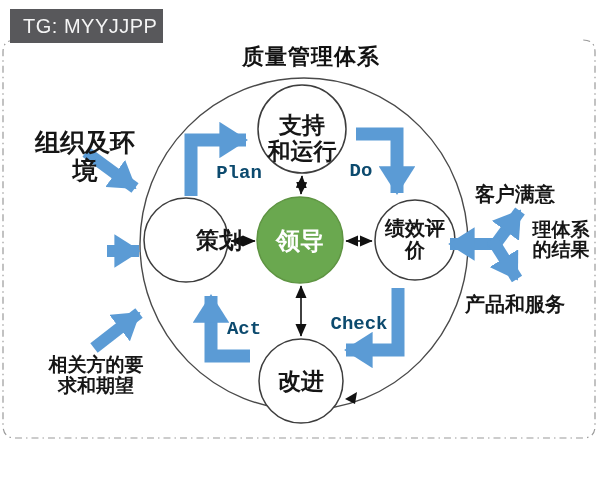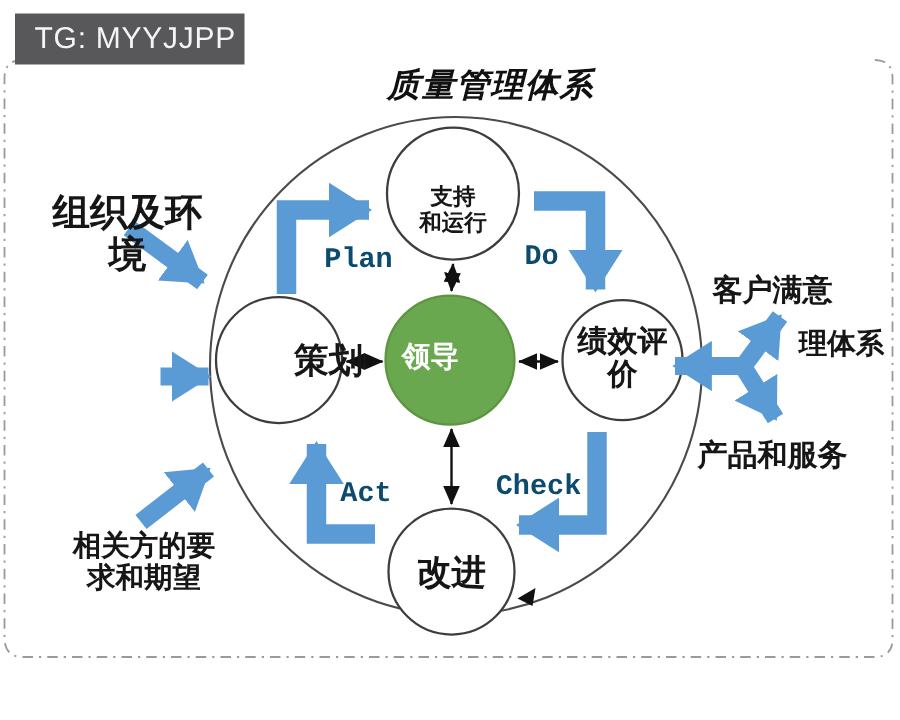--- a/index.html
+++ b/index.html
@@ -7,22 +7,22 @@
          font-family:"Liberation Sans",sans-serif;}
   svg{position:absolute;left:0;top:0;}
   .lbl{position:absolute;font-weight:700;color:#161616;text-align:center;line-height:1.12;}
   .lbl .ln{display:block;}
   .mono{font-family:"Liberation Mono","DejaVu Sans Mono",monospace;font-weight:600;color:#0c4a6e;}
   .banner{position:absolute;background:#58585b;color:#f5f5f5;font-weight:400;}
   .banner.tg{left:10px;top:9px;width:153px;height:34px;line-height:34px;
              padding-left:13px;font-size:20px;letter-spacing:.5px;box-sizing:border-box;}
   .banner.site{left:448px;top:442px;width:152px;height:31px;line-height:31px;
                text-align:center;font-size:17px;}
-  .title{position:absolute;left:248px;top:42px;width:158px;text-align:center;
-         font-size:22px;font-weight:800;color:#111;letter-spacing:1px;font-style:italic;}
+  .title{position:absolute;left:232px;top:42px;width:158px;text-align:center;
+         font-size:22px;font-weight:800;color:#111;letter-spacing:1px;}
   .white-txt{color:#ffffff;}
 </style>
 </head>
 <body>
 
 <div class="stage">
 
   <svg width="600" height="480" viewBox="0 0 600 480">
     <defs>
       <marker id="mBlue" markerWidth="2.2" markerHeight="2.8" refX="2.05" refY="1.4" orient="auto" markerUnits="strokeWidth">
@@ -62,22 +62,22 @@
     <line x1="107" y1="251" x2="139" y2="251" stroke="#5b9bd5" stroke-width="12" marker-end="url(#mBlue)"></line>
     <line x1="94" y1="348" x2="139" y2="313" stroke="#5b9bd5" stroke-width="12" marker-end="url(#mBlue)"></line>
 
     <line x1="499" y1="244" x2="450" y2="244" stroke="#5b9bd5" stroke-width="12" marker-end="url(#mBlue)"></line>
     <line x1="492" y1="249" x2="520" y2="211" stroke="#5b9bd5" stroke-width="12" marker-end="url(#mBlue)"></line>
     <line x1="492" y1="239" x2="517" y2="279" stroke="#5b9bd5" stroke-width="12" marker-end="url(#mBlue)"></line>
   </svg>
 
   <div class="title">质量管理体系</div>
 
-  <div class="lbl white-txt" style="left:247px;top:228px;width:80px;font-size:19px;">领导</div>
-  <div class="lbl" style="left:262px;top:124px;width:80px;font-size:15px;">
+  <div class="lbl white-txt" style="left:260px;top:228px;width:80px;font-size:24px;">领导</div>
+  <div class="lbl" style="left:262px;top:113px;width:80px;font-size:23px;">
     <span class="ln">支持</span>
     <span class="ln">和运行</span>
   </div>
   <div class="lbl" style="left:146px;top:228px;width:80px;font-size:23px;padding-left:33px;">策划</div>
   <div class="lbl" style="left:375px;top:217px;width:80px;font-size:20px;">
     <span class="ln">绩效评</span>
     <span class="ln">价</span>
   </div>
   <div class="lbl" style="left:261px;top:369px;width:80px;font-size:23px;">改进</div>
 
@@ -88,18 +88,19 @@
 
   <div class="lbl" style="left:30px;top:128px;width:110px;font-size:25px;">组织及环境</div>
   <div class="lbl" style="left:45px;top:354px;width:102px;font-size:19px;">
     <span class="ln">相关方的要</span>
     <span class="ln">求和期望</span>
   </div>
 
   <div class="lbl" style="left:470px;top:183px;width:90px;font-size:20px;">客户满意</div>
   <div class="lbl" style="left:529px;top:220px;width:64px;font-size:19px;line-height:1.04;">
     <span class="ln">理体系</span>
+    <span class="ln">的结果</span>
   </div>
   <div class="lbl" style="left:460px;top:293px;width:110px;font-size:20px;">产品和服务</div>
 
   <div class="banner tg">TG: MYYJJPP</div>
 
 </div>
 
 </body></html>

